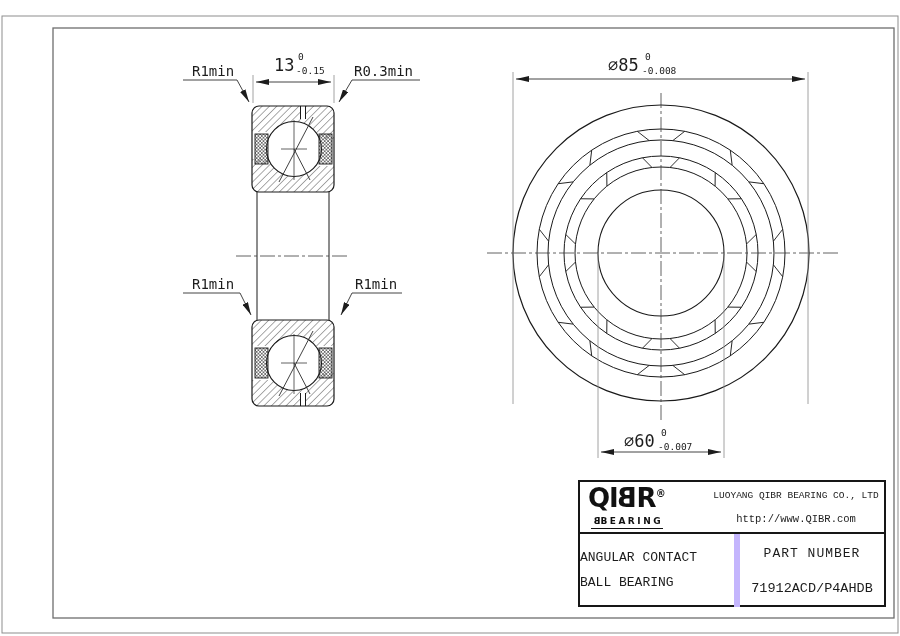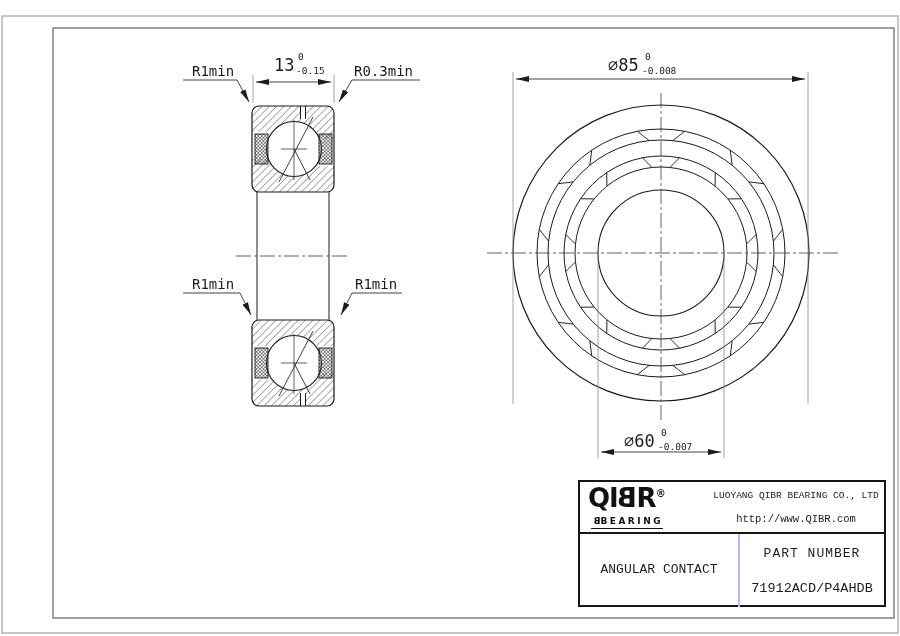--- a/index.html
+++ b/index.html
@@ -20,22 +20,22 @@
   .logo-reg{font-size:10px;vertical-align:super;letter-spacing:0;}
   .logo-sub{display:inline-block;font-family:"DejaVu Sans",sans-serif;font-weight:bold;
             font-size:9px;letter-spacing:2.5px;margin:1px 0 0 3px;color:#111;
             border-bottom:1.5px solid #111;padding-bottom:2px;}
   .flip{display:inline-block;transform:scaleX(-1);}
   .co-cell{flex:1;display:flex;flex-direction:column;justify-content:center;
            align-items:center;text-align:center;}
   .co-line1{font-size:9.5px;white-space:nowrap;}
   .co-line2{font-size:10.5px;margin-top:12px;white-space:nowrap;}
   .tb-bottom{height:73px;display:flex;}
-  .prod-cell{width:160px;border-right:2px solid #c4b5fd;box-sizing:border-box;
-             display:flex;flex-direction:column;justify-content:center;align-items:center;}
+  .prod-cell{width:160px;border-right:6px solid #c4b5fd;box-sizing:border-box;
+             display:flex;flex-direction:column;justify-content:center;}
   .prod-line{font-size:13px;line-height:1.9;white-space:nowrap;}
   .pn-cell{flex:1;display:flex;flex-direction:column;justify-content:center;align-items:center;border-radius:10px;}
   .pn-label{font-size:13px;letter-spacing:1px;white-space:nowrap;}
   .pn-value{font-size:13.5px;margin-top:20px;white-space:nowrap;}
 </style>
 </head>
 <body>
 
 <div class="page">
 
@@ -192,20 +192,21 @@
       <div class="logo-sub"><span class="flip">B</span><span>BEARING</span></div>
     </div>
     <div class="co-cell">
       <div class="co-line1">LUOYANG QIBR BEARING CO., LTD</div>
       <div class="co-line2">http://www.QIBR.com</div>
     </div>
   </div>
   <div class="tb-bottom">
     <div class="prod-cell">
       <div class="prod-line">ANGULAR CONTACT</div>
+      <div class="prod-line">BALL BEARING</div>
     </div>
     <div class="pn-cell">
       <div class="pn-label">PART NUMBER</div>
       <div class="pn-value">71912ACD/P4AHDB</div>
     </div>
   </div>
 </div>
 
 </div>
 

